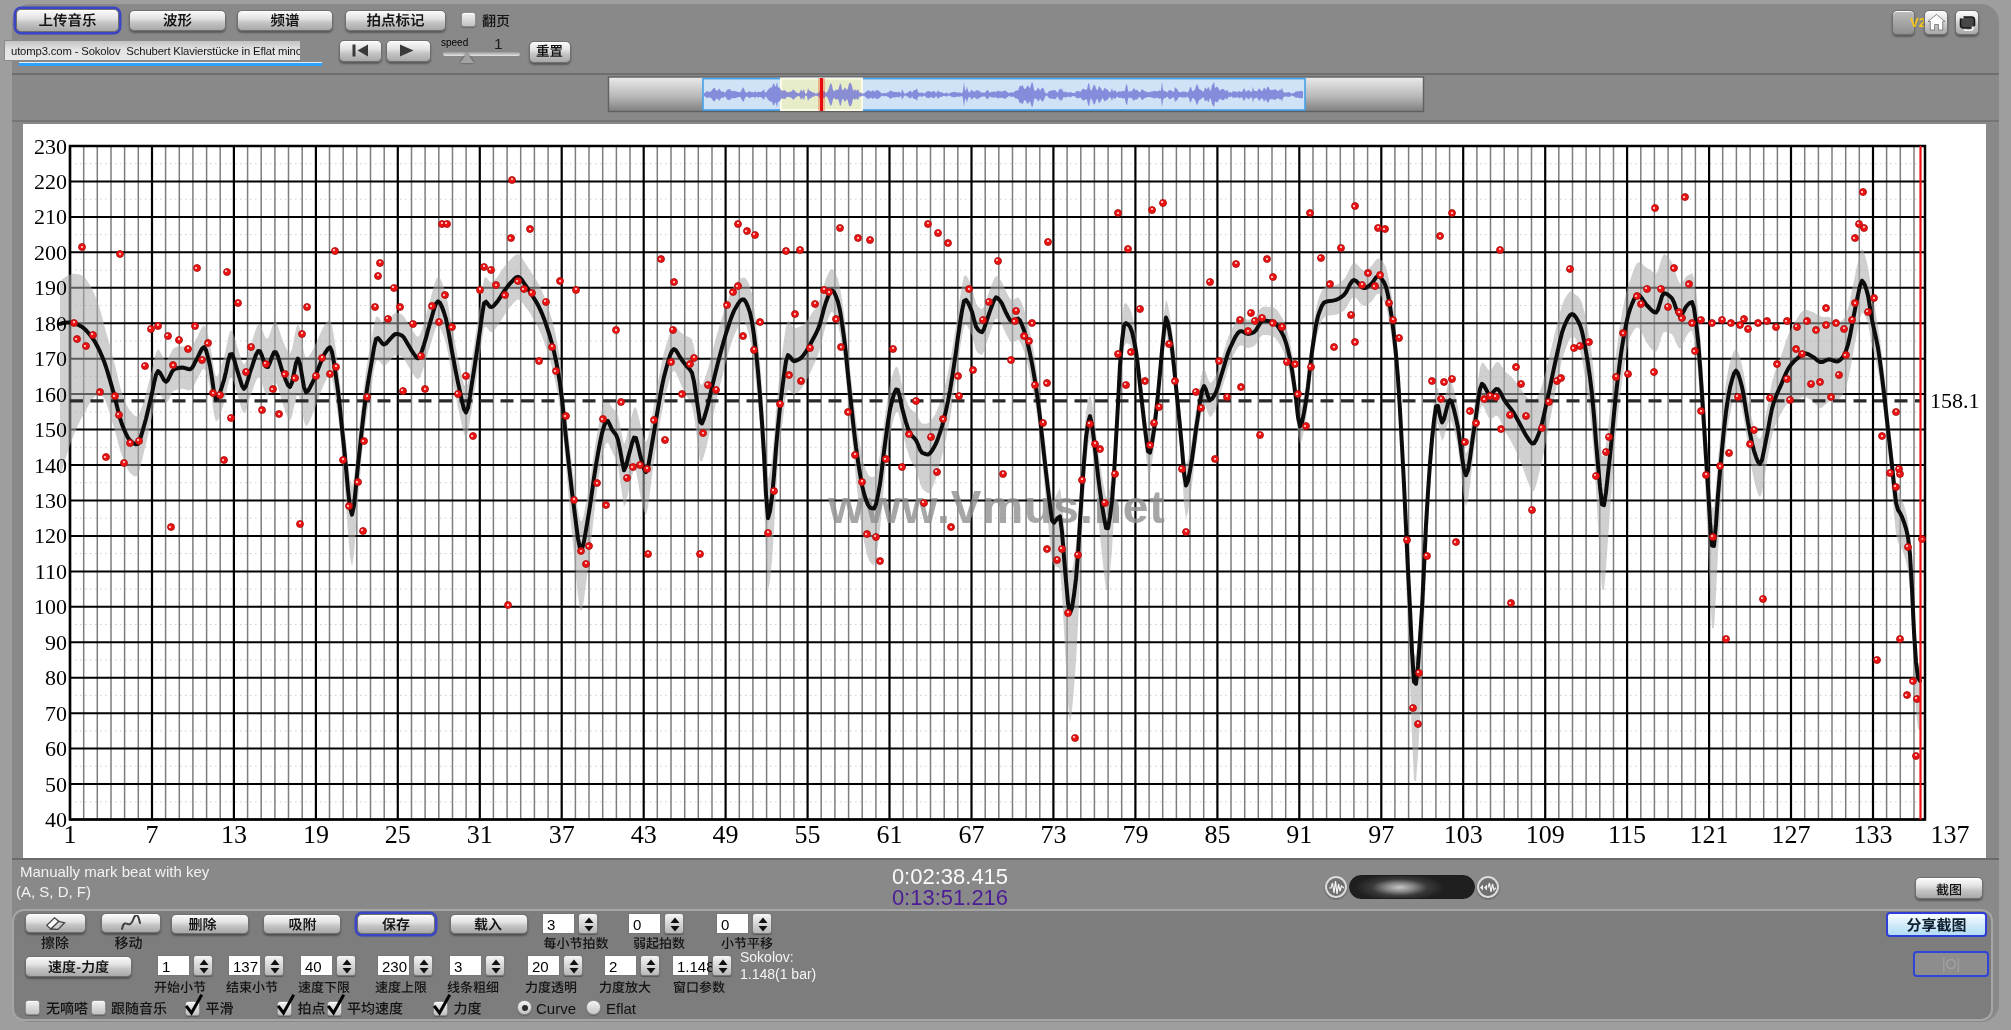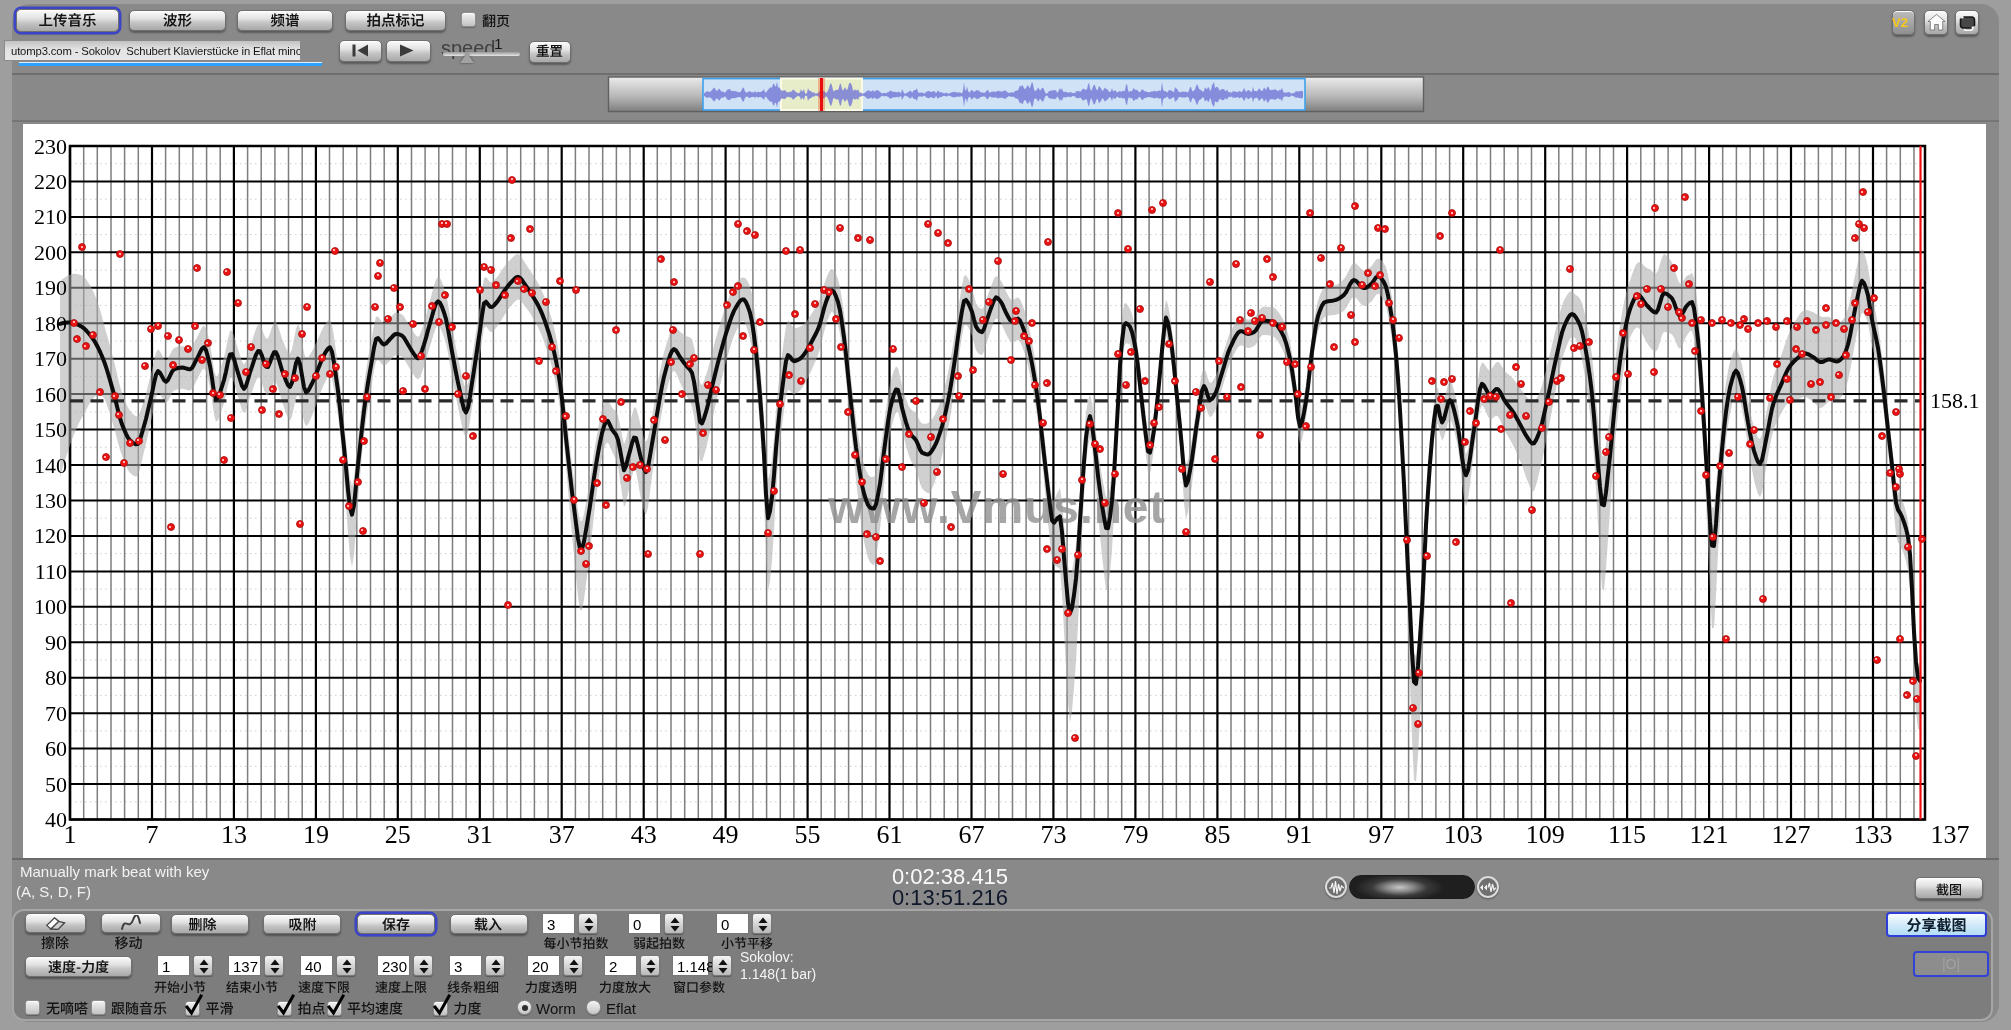--- a/index.html
+++ b/index.html
@@ -26,27 +26,27 @@
 <div class="t" style="left:19px;top:61.5px;width:303px;height:4px;background:#2da1fd;border-top:1px solid #dff0ff"></div>
 <div class="b" style="left:339px;top:40px;width:43px;height:22px;"></div>
 <div class="b" style="left:386px;top:40px;width:45px;height:22px;"></div>
 <svg style="position:absolute;left:352px;top:44px" width="18" height="13" viewBox="0 0 18 13">
     <rect x="0.5" y="0.5" width="3" height="12" fill="#3a3a3a"></rect>
     <path d="M16,0.5 V12.5 L5.5,6.5 Z" fill="#3a3a3a"></path>
   </svg>
 <svg style="position:absolute;left:399px;top:44px" width="16" height="13" viewBox="0 0 16 13">
     <path d="M1,0.5 V12.5 L14.5,6.5 Z" fill="#3a3a3a"></path>
   </svg>
-<div class="t" style="left:441px;top:37px;font-size:20px;color:#404040">speed</div>
+<div class="t" style="left:441px;top:37px;font-size:10px;color:#000000">speed</div>
 <div class="t" style="left:494px;top:35px;font-size:15.5px;color:#1b1b1b">1</div>
 <div class="t" style="left:443px;top:52px;width:77px;height:3.5px;background:linear-gradient(#9a9a9a,#e6e6e6);border-radius:2px"></div>
 <div class="t" style="left:460px;top:53px;width:0;height:0;border-left:7px solid transparent;border-right:7px solid transparent;border-bottom:10px solid #a2a2a2;filter:drop-shadow(0 0 1px #444)"></div>
 <div class="b" style="left:529px;top:41px;width:42px;height:22px;"></div>
 <div class="b" style="left:1892px;top:10px;width:23px;height:25px;background:linear-gradient(#bdbdbd,#8f8f8f);"></div>
-<div class="t" style="left:1892px;top:10px;width:34px;height:25px;line-height:25px;text-align:left;font-weight:bold;font-size:13px;color:#f6c81a">V2</div>
+<div class="t" style="left:1892px;top:10px;width:34px;height:25px;line-height:25px;text-align:right;font-weight:bold;font-size:13px;color:#f6c81a">V2</div>
 <div class="b" style="left:1924px;top:10px;width:24px;height:25px;"></div>
 <svg style="position:absolute;left:1928px;top:14px" width="17" height="18" viewBox="0 0 17 18">
     <path d="M8.5,0.5 L17,7.5 H14.7 V16 H10.4 V10.5 H6.6 V16 H2.3 V7.5 H0 Z" fill="#fdfdfd" stroke="#5a5a5a" stroke-width="0.7"></path>
   </svg>
 <div class="b" style="left:1955px;top:10px;width:24px;height:25px;"></div>
 <svg style="position:absolute;left:1958px;top:14px" width="19" height="17" viewBox="0 0 19 17">
     <rect x="2.5" y="3" width="14" height="11" rx="3" fill="#474747" stroke="#161616" stroke-width="1.6"></rect>
     <path d="M4,2 A 8 8 0 0 1 13,1.2" fill="none" stroke="#f2f2f2" stroke-width="1.7"></path>
     <path d="M15,15 A 8 8 0 0 1 6,15.6" fill="none" stroke="#f2f2f2" stroke-width="1.7"></path>
     <path d="M1.5,4.5 L4.6,0.8 L5.8,4.2 Z" fill="#f2f2f2"></path>
@@ -1029,21 +1029,21 @@
 <text x="1791.0" y="843" text-anchor="middle">127</text>
 <text x="1873.0" y="843" text-anchor="middle">133</text>
 <text x="1950" y="843" text-anchor="middle">137</text>
 <text x="1930" y="408" font-size="22">158.1</text>
     </g>
 </svg>
 
 <div class="t" style="left:20px;top:863px;font-size:15px;color:#f2f2f2">Manually mark beat with key</div>
 <div class="t" style="left:16px;top:883px;font-size:15px;color:#f2f2f2">(A, S, D, F)</div>
 <div class="t" style="left:850px;top:864px;width:200px;text-align:center;font-size:22px;color:#fbfbfb">0:02:38.415</div>
-<div class="t" style="left:850px;top:885px;width:200px;text-align:center;font-size:22px;color:#0f172a">0:13:51.216</div>
+<div class="t" style="left:850px;top:885px;width:200px;text-align:center;font-size:22px;color:#4c1d95">0:13:51.216</div>
 <div class="t" style="left:1325px;top:876px;width:22px;height:22px;border-radius:50%;border:2px solid #dcdcdc;background:#6f6f6f;box-shadow:0 1px 2px rgba(0,0,0,0.4)"></div>
 <div class="t" style="left:1349px;top:875px;width:126px;height:24px;border-radius:12px;border:1px solid #1c1c1c;background:radial-gradient(ellipse 36% 62% at 40% 52%,#c6c6c6 0%,#8a8a8a 30%,#3a3a3a 62%,#1f1f1f 100%)"></div>
 <div class="t" style="left:1477px;top:876px;width:22px;height:22px;border-radius:50%;border:2px solid #dcdcdc;background:#6f6f6f;box-shadow:0 1px 2px rgba(0,0,0,0.4)"></div>
 <svg style="position:absolute;left:1329px;top:880px" width="15" height="15" viewBox="0 0 15 15">
     <path d="M0,8 L2,8 L3.5,3 L5,13 L6.5,1 L8,14 L9.5,4 L11,11 L12.5,6 L15,8" fill="none" stroke="#f4f4f4" stroke-width="1.2"></path>
   </svg>
 <svg style="position:absolute;left:1480px;top:880px" width="16" height="15" viewBox="0 0 16 15">
     <path d="M0,7.5 L3,4.5 L3,10.5 Z M4,7.5 L7,4.5 L7,10.5 Z" fill="#f2f2f2"></path>
     <path d="M8,7.5 L9.5,3 L11,12 L12.5,4 L14,10 L16,7.5" fill="none" stroke="#f2f2f2" stroke-width="1.2"></path>
   </svg>
@@ -1140,21 +1140,21 @@
   </div>
 <div class="cb" style="left:433px;top:1001px">
     <svg width="22" height="24" viewBox="0 0 22 24" style="position:absolute;left:-3px;top:-9px">
       <path d="M4,14 L8.5,20 L18,3" fill="none" stroke="#000" stroke-width="3" stroke-linecap="square"></path>
     </svg>
   </div>
 <div class="rd" style="left:517px;top:1000px">
     <div style="position:absolute;left:4px;top:4px;width:6px;height:6px;border-radius:50%;background:#2d2d2d"></div>
   </div>
 <div class="rd" style="left:586px;top:1000px"></div>
-<div class="t" style="left:536px;top:1000px;font-size:15px;color:#111">Worm</div>
+<div class="t" style="left:536px;top:1000px;font-size:15px;color:#111">Curve</div>
 <div class="t" style="left:606px;top:1000px;font-size:15px;color:#111">Eflat</div>
 <div class="t" style="left:1886px;top:912px;width:101px;height:25px;border-radius:4px;border:2.5px solid #2e3ed6;background:linear-gradient(#f7fdff,#cfe8f9 55%,#b2ddf7)"></div>
 <div class="t" style="left:1913px;top:951px;width:76px;height:26px;border-radius:4px;border:2.5px solid #3243d8;background:#8d8d8d;color:#a2a2a2;font-size:14px;text-align:center;line-height:22px">|O|</div>
 <svg style="position:absolute;left:0;top:0;pointer-events:none" width="2011" height="1030" viewBox="0 0 2011 1030">
     <path transform="translate(38.5,25.5)" d="M6.8 -7.8H12.8V-6.3H6.8ZM0.7 -1.0H13.9V0.6H0.7ZM5.9 -12.1H7.6V-0.2H5.9Z M18.1 -12.2 19.6 -11.8Q19.1 -10.5 18.5 -9.3Q17.8 -8.1 17.1 -7.0Q16.3 -5.9 15.5 -5.1Q15.5 -5.3 15.3 -5.6Q15.2 -5.9 15.0 -6.2Q14.8 -6.5 14.7 -6.7Q15.4 -7.4 16.0 -8.2Q16.6 -9.1 17.2 -10.1Q17.7 -11.2 18.1 -12.2ZM16.6 -8.3 18.1 -9.8 18.1 -9.8V1.2H16.6ZM21.5 -5.2H26.8V-3.7H21.5ZM26.3 -5.2H26.6L26.8 -5.3L27.9 -4.6Q27.4 -3.9 26.7 -3.2Q26.0 -2.4 25.3 -1.7Q24.6 -0.9 23.9 -0.2L22.6 -1.0Q23.3 -1.7 24.0 -2.4Q24.7 -3.2 25.3 -3.8Q25.9 -4.5 26.3 -5.0ZM22.6 -12.1 24.1 -11.9Q23.9 -10.9 23.6 -9.8Q23.3 -8.7 23.0 -7.6Q22.7 -6.5 22.4 -5.5Q22.1 -4.5 21.9 -3.7H20.2Q20.5 -4.5 20.8 -5.6Q21.1 -6.6 21.4 -7.7Q21.8 -8.9 22.0 -10.0Q22.3 -11.1 22.6 -12.1ZM19.6 -10.7H27.7V-9.3H19.6ZM18.7 -8.0H28.4V-6.5H18.7ZM21.1 -1.7 22.2 -2.7Q22.9 -2.2 23.7 -1.8Q24.4 -1.3 25.1 -0.8Q25.7 -0.3 26.2 0.1L25.0 1.3Q24.6 0.9 24.0 0.3Q23.3 -0.2 22.6 -0.7Q21.8 -1.3 21.1 -1.7Z M30.6 -11.1H42.1V-9.7H30.6ZM29.7 -7.7H42.8V-6.3H29.7ZM32.6 -2.9H40.0V-1.7H32.6ZM32.6 -0.5H40.0V0.8H32.6ZM31.6 -5.3H41.1V1.3H39.4V-4.0H33.2V1.3H31.6ZM38.6 -9.8 40.3 -9.4Q40.2 -9.0 40.0 -8.6Q39.8 -8.2 39.6 -7.8Q39.4 -7.5 39.2 -7.2L37.8 -7.6Q37.9 -7.9 38.1 -8.3Q38.2 -8.6 38.4 -9.0Q38.5 -9.4 38.6 -9.8ZM32.4 -9.4 33.9 -9.7Q34.2 -9.2 34.5 -8.7Q34.7 -8.1 34.8 -7.7L33.1 -7.3Q33.1 -7.8 32.9 -8.3Q32.7 -8.9 32.4 -9.4ZM35.1 -12.2 36.7 -12.4Q36.9 -12.0 37.1 -11.6Q37.4 -11.1 37.4 -10.7L35.7 -10.4Q35.7 -10.7 35.5 -11.3Q35.3 -11.8 35.1 -12.2Z M50.3 -9.2H51.9V-0.6Q51.9 0.0 51.7 0.4Q51.5 0.7 51.1 0.9Q50.7 1.1 50.0 1.2Q49.4 1.2 48.5 1.2Q48.4 0.9 48.3 0.4Q48.1 -0.0 47.9 -0.4Q48.4 -0.4 48.8 -0.4Q49.2 -0.4 49.5 -0.4Q49.8 -0.4 49.9 -0.4Q50.1 -0.4 50.2 -0.4Q50.3 -0.5 50.3 -0.7ZM55.5 -12.2 56.4 -10.8Q55.3 -10.5 54.1 -10.4Q52.8 -10.2 51.5 -10.1Q50.1 -10.0 48.8 -9.9Q47.4 -9.9 46.2 -9.9Q46.2 -10.2 46.0 -10.6Q45.9 -11.0 45.8 -11.3Q47.1 -11.3 48.4 -11.4Q49.7 -11.4 51.0 -11.6Q52.3 -11.7 53.5 -11.8Q54.6 -12.0 55.5 -12.2ZM46.7 -4.1 48.2 -3.6Q47.8 -2.9 47.3 -2.2Q46.8 -1.4 46.3 -0.8Q45.7 -0.1 45.3 0.4Q45.1 0.2 44.9 0.0Q44.6 -0.1 44.4 -0.3Q44.1 -0.5 44.0 -0.6Q44.5 -1.0 45.0 -1.6Q45.5 -2.2 45.9 -2.8Q46.4 -3.5 46.7 -4.1ZM53.4 -3.5 54.8 -4.1Q55.2 -3.5 55.8 -2.8Q56.3 -2.2 56.8 -1.5Q57.2 -0.9 57.5 -0.4L56.0 0.3Q55.8 -0.2 55.3 -0.8Q54.9 -1.5 54.4 -2.2Q53.9 -2.9 53.4 -3.5ZM45.4 -4.8Q45.3 -5.0 45.2 -5.2Q45.1 -5.5 45.0 -5.8Q44.9 -6.1 44.8 -6.3Q45.0 -6.3 45.1 -6.6Q45.2 -6.8 45.3 -7.2Q45.4 -7.4 45.5 -8.1Q45.6 -8.7 45.7 -9.6Q45.8 -10.4 45.8 -11.3L47.4 -11.0Q47.4 -10.1 47.3 -9.2Q47.1 -8.2 46.9 -7.3Q46.8 -6.5 46.6 -5.8V-5.7Q46.6 -5.7 46.4 -5.6Q46.2 -5.5 46.0 -5.4Q45.7 -5.2 45.5 -5.1Q45.4 -4.9 45.4 -4.8ZM45.4 -4.8V-6.0L46.3 -6.6H56.9L56.9 -5.0H47.1Q46.7 -5.0 46.3 -5.0Q45.9 -5.0 45.7 -4.9Q45.4 -4.9 45.4 -4.8Z" fill="#141414"></path>
 <path transform="translate(163.0,25.5)" d="M5.9 -10.3H12.8V-8.9H5.9ZM5.9 -6.7H12.1V-5.3H5.9ZM8.5 -12.3H10.0V-5.9H8.5ZM5.1 -10.3H6.6V-6.6Q6.6 -5.7 6.5 -4.7Q6.5 -3.7 6.3 -2.6Q6.1 -1.6 5.7 -0.6Q5.4 0.4 4.8 1.2Q4.6 1.1 4.4 1.0Q4.2 0.8 3.9 0.7Q3.7 0.5 3.5 0.5Q4.0 -0.3 4.3 -1.2Q4.7 -2.1 4.8 -3.0Q5.0 -4.0 5.0 -4.9Q5.1 -5.8 5.1 -6.6ZM12.4 -10.3H12.6L12.9 -10.4L14.0 -10.1Q13.8 -9.3 13.4 -8.4Q13.1 -7.6 12.8 -7.0L11.5 -7.4Q11.7 -7.9 12.0 -8.7Q12.2 -9.4 12.4 -10.1ZM7.8 -5.8Q8.4 -4.5 9.2 -3.3Q10.1 -2.2 11.3 -1.3Q12.5 -0.5 14.1 -0.1Q13.9 0.1 13.7 0.3Q13.5 0.5 13.4 0.8Q13.2 1.0 13.1 1.3Q10.6 0.4 9.0 -1.3Q7.4 -3.0 6.5 -5.4ZM1.3 -11.1 2.2 -12.2Q2.6 -12.0 3.0 -11.7Q3.5 -11.5 4.0 -11.2Q4.4 -10.9 4.7 -10.7L3.8 -9.4Q3.5 -9.7 3.1 -10.0Q2.7 -10.2 2.2 -10.5Q1.7 -10.8 1.3 -11.1ZM0.4 -7.1 1.3 -8.3Q1.7 -8.1 2.2 -7.8Q2.7 -7.6 3.2 -7.3Q3.6 -7.1 3.9 -6.9L3.0 -5.6Q2.8 -5.8 2.3 -6.1Q1.9 -6.3 1.4 -6.6Q0.9 -6.9 0.4 -7.1ZM0.7 0.2Q1.1 -0.4 1.5 -1.2Q1.9 -1.9 2.3 -2.8Q2.8 -3.7 3.1 -4.5L4.3 -3.6Q4.0 -2.8 3.7 -2.0Q3.3 -1.2 2.9 -0.4Q2.5 0.4 2.1 1.1ZM11.5 -6.7H11.8L12.1 -6.8L13.1 -6.3Q12.6 -4.3 11.6 -2.8Q10.7 -1.3 9.4 -0.3Q8.1 0.7 6.6 1.3Q6.5 1.1 6.3 0.8Q6.1 0.6 5.9 0.4Q5.7 0.1 5.6 -0.0Q7.0 -0.5 8.2 -1.4Q9.4 -2.2 10.3 -3.5Q11.1 -4.7 11.5 -6.4Z M15.3 -11.4H22.8V-10.0H15.3ZM15.0 -6.7H23.0V-5.2H15.0ZM20.1 -11.0H21.6V1.2H20.1ZM16.7 -11.0H18.2V-6.2Q18.2 -4.9 18.1 -3.5Q17.9 -2.2 17.5 -0.9Q17.0 0.3 16.0 1.4Q15.9 1.2 15.7 1.0Q15.5 0.8 15.3 0.6Q15.0 0.4 14.9 0.3Q15.7 -0.6 16.1 -1.7Q16.5 -2.8 16.6 -3.9Q16.7 -5.1 16.7 -6.2ZM26.5 -12.1 28.0 -11.5Q27.5 -10.8 26.8 -10.1Q26.1 -9.5 25.3 -8.9Q24.6 -8.3 23.8 -7.9Q23.6 -8.2 23.3 -8.5Q23.0 -8.8 22.7 -9.0Q23.4 -9.4 24.1 -9.8Q24.8 -10.3 25.5 -10.9Q26.1 -11.5 26.5 -12.1ZM26.9 -8.1 28.3 -7.5Q27.7 -6.8 27.0 -6.1Q26.3 -5.4 25.5 -4.8Q24.8 -4.2 24.0 -3.7Q23.8 -4.0 23.5 -4.3Q23.2 -4.6 22.9 -4.8Q23.6 -5.2 24.4 -5.7Q25.1 -6.2 25.8 -6.8Q26.4 -7.4 26.9 -8.1ZM27.1 -4.2 28.6 -3.6Q28.0 -2.6 27.2 -1.7Q26.3 -0.8 25.3 -0.0Q24.3 0.7 23.2 1.2Q23.1 0.9 22.8 0.6Q22.5 0.2 22.2 -0.0Q23.2 -0.5 24.1 -1.1Q25.0 -1.7 25.8 -2.5Q26.6 -3.3 27.1 -4.2Z" fill="#141414"></path>
 <path transform="translate(270.5,25.5)" d="M7.5 -11.5H13.8V-10.1H7.5ZM10.2 -10.6 11.6 -10.3Q11.4 -9.7 11.2 -9.1Q10.9 -8.5 10.7 -8.1L9.5 -8.4Q9.7 -8.9 9.9 -9.5Q10.1 -10.1 10.2 -10.6ZM7.8 -8.8H13.5V-2.0H12.2V-7.6H9.1V-1.9H7.8ZM10.0 -7.0H11.3Q11.3 -5.4 11.2 -4.2Q11.1 -3.0 10.9 -2.1Q10.7 -1.2 10.3 -0.6Q9.8 0.1 9.1 0.6Q8.4 1.0 7.2 1.3Q7.1 1.1 6.9 0.7Q6.7 0.4 6.5 0.2Q7.5 -0.0 8.2 -0.4Q8.8 -0.8 9.2 -1.3Q9.6 -1.9 9.7 -2.6Q9.9 -3.4 10.0 -4.5Q10.0 -5.6 10.0 -7.0ZM10.5 -1.1 11.3 -1.9Q11.8 -1.6 12.3 -1.2Q12.9 -0.8 13.3 -0.4Q13.8 0.0 14.1 0.3L13.2 1.3Q12.9 1.0 12.5 0.6Q12.0 0.1 11.5 -0.3Q11.0 -0.7 10.5 -1.1ZM4.3 -10.7H7.0V-9.4H4.3ZM0.5 -7.9H7.3V-6.5H0.5ZM3.7 -12.3H5.0V-7.1H3.7ZM1.4 -11.0H2.6V-7.1H1.4ZM6.0 -5.6 7.3 -5.3Q6.9 -3.6 6.2 -2.3Q5.4 -1.0 4.2 -0.1Q3.0 0.7 1.3 1.3Q1.2 1.0 0.9 0.7Q0.7 0.3 0.5 0.1Q2.1 -0.3 3.2 -1.1Q4.2 -1.8 4.9 -2.9Q5.6 -4.1 6.0 -5.6ZM1.6 -5.8 2.9 -5.5Q2.7 -4.6 2.3 -3.7Q1.9 -2.9 1.5 -2.3Q1.4 -2.4 1.2 -2.5Q1.0 -2.6 0.8 -2.8Q0.5 -2.9 0.4 -3.0Q0.8 -3.5 1.1 -4.3Q1.5 -5.0 1.6 -5.8ZM3.3 -6.9H4.8V-2.2H3.3Z M15.6 -11.1 16.7 -12.0Q17.0 -11.7 17.4 -11.2Q17.8 -10.8 18.2 -10.4Q18.6 -10.0 18.8 -9.7L17.7 -8.7Q17.5 -9.0 17.1 -9.4Q16.8 -9.8 16.4 -10.3Q16.0 -10.7 15.6 -11.1ZM16.8 1.0 16.5 -0.4 16.9 -0.9 19.3 -2.6Q19.4 -2.3 19.5 -1.9Q19.7 -1.5 19.8 -1.3Q18.9 -0.7 18.4 -0.3Q17.9 0.1 17.5 0.4Q17.2 0.6 17.1 0.7Q16.9 0.9 16.8 1.0ZM15.0 -7.8H17.6V-6.3H15.0ZM20.6 -11.8 21.7 -12.3Q22.1 -12.0 22.4 -11.5Q22.7 -11.1 22.9 -10.7L21.7 -10.1Q21.5 -10.4 21.2 -10.9Q20.9 -11.4 20.6 -11.8ZM25.4 -12.3 26.7 -11.9Q26.3 -11.3 26.0 -10.7Q25.6 -10.2 25.3 -9.8L24.3 -10.2Q24.5 -10.5 24.7 -10.9Q24.9 -11.2 25.1 -11.6Q25.3 -12.0 25.4 -12.3ZM19.3 -10.5H28.0V-9.2H19.3ZM21.7 -9.7H23.0V-6.2H21.7ZM24.2 -9.7H25.6V-6.2H24.2ZM18.8 -6.7H28.5V-5.4H18.8ZM19.2 -8.6 20.2 -9.2Q20.6 -8.8 20.9 -8.3Q21.3 -7.8 21.4 -7.5L20.4 -6.8Q20.2 -7.2 19.9 -7.7Q19.6 -8.2 19.2 -8.6ZM26.9 -9.1 28.1 -8.6Q27.8 -8.1 27.4 -7.6Q27.1 -7.2 26.8 -6.8L25.8 -7.3Q26.0 -7.6 26.2 -7.9Q26.4 -8.2 26.6 -8.5Q26.8 -8.9 26.9 -9.1ZM20.1 -4.7H27.3V1.2H25.9V-3.5H21.5V1.2H20.1ZM20.7 -2.7H26.6V-1.6H20.7ZM20.7 -0.6H26.5V0.5H20.7ZM16.8 1.0Q16.8 0.8 16.7 0.6Q16.5 0.3 16.4 0.1Q16.3 -0.2 16.1 -0.3Q16.4 -0.4 16.6 -0.8Q16.8 -1.1 16.8 -1.6V-7.8H18.3V-0.4Q18.3 -0.4 18.1 -0.3Q17.8 -0.1 17.6 0.1Q17.3 0.3 17.1 0.5Q16.8 0.8 16.8 1.0Z" fill="#141414"></path>
 <path transform="translate(366.5,25.5)" d="M0.4 -4.8Q1.0 -5.0 1.8 -5.2Q2.7 -5.4 3.6 -5.6Q4.5 -5.8 5.4 -6.1L5.5 -4.6Q4.3 -4.2 3.1 -3.9Q1.8 -3.5 0.7 -3.2ZM0.6 -9.5H5.4V-8.0H0.6ZM2.3 -12.3H3.9V-0.5Q3.9 0.1 3.8 0.4Q3.6 0.8 3.3 1.0Q2.9 1.1 2.4 1.2Q1.9 1.3 1.2 1.2Q1.2 0.9 1.0 0.5Q0.9 0.1 0.8 -0.2Q1.2 -0.2 1.5 -0.2Q1.9 -0.2 2.0 -0.2Q2.2 -0.2 2.2 -0.3Q2.3 -0.3 2.3 -0.5ZM6.0 -9.7H13.4V1.1H11.7V-8.2H7.6V1.2H6.0ZM7.0 -5.4H12.4V-3.9H7.0ZM7.0 -1.0H12.4V0.4H7.0ZM9.0 -12.3 10.8 -12.1Q10.6 -11.2 10.3 -10.3Q10.0 -9.4 9.7 -8.8L8.2 -9.1Q8.4 -9.5 8.5 -10.1Q8.7 -10.6 8.8 -11.2Q8.9 -11.8 9.0 -12.3Z M20.9 -12.3H22.5V-7.3H20.9ZM18.3 -6.5V-4.5H25.2V-6.5ZM16.8 -8.0H26.8V-3.0H16.8ZM21.6 -10.9H27.8V-9.5H21.6ZM19.2 -1.9 20.7 -2.0Q20.8 -1.5 20.9 -1.0Q21.0 -0.4 21.0 0.1Q21.1 0.6 21.1 1.0L19.5 1.2Q19.5 0.8 19.5 0.3Q19.4 -0.3 19.4 -0.8Q19.3 -1.4 19.2 -1.9ZM22.2 -1.8 23.6 -2.2Q23.8 -1.7 24.1 -1.2Q24.3 -0.7 24.5 -0.2Q24.6 0.3 24.7 0.7L23.2 1.1Q23.1 0.7 23.0 0.2Q22.8 -0.3 22.6 -0.8Q22.4 -1.4 22.2 -1.8ZM25.2 -1.9 26.6 -2.5Q26.9 -2.0 27.3 -1.5Q27.7 -0.9 28.0 -0.4Q28.3 0.1 28.5 0.6L27.0 1.2Q26.8 0.7 26.5 0.2Q26.2 -0.3 25.9 -0.9Q25.5 -1.5 25.2 -1.9ZM16.8 -2.3 18.3 -2.0Q18.0 -1.1 17.5 -0.2Q17.0 0.6 16.4 1.2L15.0 0.5Q15.5 0.0 16.0 -0.8Q16.5 -1.5 16.8 -2.3Z M35.8 -11.3H42.1V-9.9H35.8ZM35.1 -7.9H42.9V-6.4H35.1ZM38.0 -7.1H39.6V-0.6Q39.6 -0.0 39.5 0.3Q39.4 0.7 39.0 0.9Q38.6 1.1 38.1 1.1Q37.5 1.2 36.8 1.2Q36.7 0.8 36.6 0.4Q36.5 -0.1 36.3 -0.4Q36.8 -0.4 37.2 -0.4Q37.6 -0.4 37.8 -0.4Q37.9 -0.4 38.0 -0.4Q38.0 -0.5 38.0 -0.6ZM40.2 -4.6 41.5 -5.0Q41.9 -4.3 42.2 -3.5Q42.5 -2.7 42.7 -1.9Q43.0 -1.1 43.1 -0.5L41.7 -0.0Q41.6 -0.6 41.3 -1.4Q41.1 -2.2 40.8 -3.0Q40.6 -3.9 40.2 -4.6ZM35.9 -5.0 37.3 -4.7Q37.0 -3.8 36.7 -3.0Q36.4 -2.1 36.1 -1.4Q35.7 -0.7 35.3 -0.1Q35.2 -0.2 35.0 -0.4Q34.8 -0.5 34.5 -0.7Q34.3 -0.8 34.1 -0.9Q34.7 -1.6 35.1 -2.8Q35.6 -3.9 35.9 -5.0ZM29.6 -9.4H34.9V-7.9H29.6ZM31.6 -12.3H33.2V1.2H31.6ZM31.4 -8.4 32.4 -8.1Q32.2 -7.3 32.0 -6.4Q31.8 -5.5 31.5 -4.6Q31.2 -3.8 30.8 -3.0Q30.5 -2.3 30.1 -1.7Q30.0 -1.9 29.9 -2.2Q29.7 -2.5 29.6 -2.8Q29.4 -3.0 29.3 -3.2Q29.7 -3.8 30.2 -4.7Q30.6 -5.6 30.9 -6.5Q31.3 -7.5 31.4 -8.4ZM33.1 -7.7Q33.2 -7.5 33.5 -7.2Q33.8 -6.9 34.1 -6.5Q34.5 -6.1 34.7 -5.7Q35.0 -5.4 35.1 -5.2L34.3 -4.0Q34.1 -4.3 33.9 -4.7Q33.6 -5.1 33.3 -5.6Q33.1 -6.0 32.8 -6.4Q32.6 -6.7 32.4 -7.0Z M45.1 -11.1 46.1 -12.0Q46.5 -11.7 47.0 -11.3Q47.4 -10.8 47.9 -10.4Q48.3 -10.0 48.5 -9.7L47.4 -8.6Q47.2 -8.9 46.8 -9.4Q46.4 -9.8 45.9 -10.2Q45.5 -10.7 45.1 -11.1ZM46.4 1.1 46.0 -0.4 46.4 -0.9 49.0 -2.8Q49.1 -2.4 49.2 -2.0Q49.4 -1.6 49.5 -1.4Q48.6 -0.7 48.0 -0.3Q47.4 0.1 47.1 0.4Q46.8 0.6 46.6 0.8Q46.4 0.9 46.4 1.1ZM44.1 -7.8H47.4V-6.3H44.1ZM46.4 1.1Q46.3 0.9 46.1 0.7Q46.0 0.5 45.8 0.2Q45.7 0.0 45.5 -0.1Q45.8 -0.3 46.0 -0.7Q46.3 -1.1 46.3 -1.6V-7.8H47.8V-0.7Q47.8 -0.7 47.7 -0.6Q47.5 -0.5 47.3 -0.3Q47.1 -0.1 46.9 0.2Q46.6 0.4 46.5 0.7Q46.4 0.9 46.4 1.1ZM50.5 -6.6H55.9V-5.1H50.5ZM49.8 -6.6H51.4V-1.2Q51.4 -0.7 51.6 -0.6Q51.8 -0.5 52.4 -0.5Q52.5 -0.5 52.8 -0.5Q53.0 -0.5 53.4 -0.5Q53.7 -0.5 54.0 -0.5Q54.3 -0.5 54.6 -0.5Q54.9 -0.5 55.0 -0.5Q55.4 -0.5 55.6 -0.6Q55.9 -0.8 55.9 -1.3Q56.0 -1.8 56.1 -2.8Q56.3 -2.7 56.5 -2.5Q56.8 -2.4 57.1 -2.3Q57.3 -2.2 57.6 -2.1Q57.5 -0.9 57.2 -0.2Q57.0 0.5 56.5 0.8Q56.0 1.0 55.1 1.0Q55.0 1.0 54.7 1.0Q54.4 1.0 54.1 1.0Q53.7 1.0 53.3 1.0Q52.9 1.0 52.7 1.0Q52.4 1.0 52.2 1.0Q51.3 1.0 50.8 0.8Q50.3 0.7 50.0 0.2Q49.8 -0.3 49.8 -1.2ZM49.5 -11.3H56.6V-4.4H55.1V-9.8H49.5Z" fill="#141414"></path>
 <path transform="translate(482.0,26.0)" d="M0.6 -8.5H6.7V-7.5H0.6ZM1.7 -2.5H5.9V-1.6H1.7ZM1.7 -0.6H5.8V0.4H1.7ZM3.3 -10.7H4.4V-4.7H3.3ZM3.4 -3.9H4.3V-0.1H3.4ZM6.0 -11.7 6.7 -10.9Q6.0 -10.7 5.0 -10.5Q4.0 -10.4 3.0 -10.3Q1.9 -10.2 1.0 -10.2Q1.0 -10.4 0.9 -10.7Q0.8 -10.9 0.7 -11.1Q1.6 -11.2 2.6 -11.3Q3.6 -11.3 4.5 -11.5Q5.4 -11.6 6.0 -11.7ZM4.3 -7.7Q4.5 -7.6 4.9 -7.4Q5.2 -7.1 5.7 -6.8Q6.1 -6.5 6.4 -6.3Q6.8 -6.0 6.9 -5.9L6.3 -4.9Q6.1 -5.1 5.7 -5.4Q5.4 -5.7 5.0 -6.1Q4.7 -6.4 4.3 -6.7Q4.0 -7.0 3.7 -7.2ZM1.3 -9.9 2.1 -10.1Q2.3 -9.8 2.4 -9.4Q2.6 -9.0 2.7 -8.7L1.8 -8.4Q1.7 -8.7 1.5 -9.1Q1.4 -9.6 1.3 -9.9ZM5.5 -10.3 6.5 -10.0Q6.3 -9.5 6.0 -9.0Q5.8 -8.5 5.6 -8.1L4.8 -8.4Q4.9 -8.6 5.0 -9.0Q5.2 -9.3 5.3 -9.7Q5.4 -10.0 5.5 -10.3ZM3.2 -8.0 3.9 -7.5Q3.6 -6.9 3.1 -6.3Q2.6 -5.6 2.1 -5.1Q1.5 -4.5 1.0 -4.1Q0.9 -4.4 0.7 -4.7Q0.6 -5.1 0.4 -5.3Q0.9 -5.6 1.4 -6.0Q2.0 -6.5 2.4 -7.0Q2.9 -7.5 3.2 -8.0ZM1.1 -4.4H6.6V1.0H5.6V-3.4H2.1V1.2H1.1ZM7.1 -11.2H9.5V-10.1H7.1ZM8.9 -11.2H10.0V-0.2Q10.0 0.2 9.9 0.5Q9.8 0.7 9.5 0.9Q9.3 1.0 8.9 1.1Q8.4 1.1 7.9 1.1Q7.8 0.9 7.7 0.6Q7.6 0.2 7.5 -0.0Q7.9 0.0 8.2 0.0Q8.6 0.0 8.7 -0.0Q8.8 -0.0 8.9 -0.0Q8.9 -0.1 8.9 -0.2ZM10.3 -11.2H12.5V-10.1H10.3ZM12.0 -11.2H13.2V-0.2Q13.2 0.2 13.1 0.5Q12.9 0.8 12.7 0.9Q12.4 1.1 12.0 1.1Q11.5 1.1 10.9 1.1Q10.9 0.9 10.8 0.6Q10.7 0.2 10.5 -0.0Q11.0 -0.0 11.3 -0.0Q11.7 -0.0 11.8 -0.0Q11.9 -0.0 12.0 -0.1Q12.0 -0.1 12.0 -0.3ZM7.0 -8.6 7.9 -8.8Q8.1 -8.4 8.3 -7.9Q8.4 -7.4 8.6 -6.9Q8.7 -6.4 8.8 -6.1L7.9 -5.8Q7.8 -6.1 7.7 -6.6Q7.6 -7.1 7.4 -7.6Q7.2 -8.1 7.0 -8.6ZM10.2 -8.6 11.1 -8.8Q11.3 -8.4 11.4 -7.9Q11.6 -7.4 11.7 -6.9Q11.9 -6.5 12.0 -6.1L11.0 -5.9Q11.0 -6.2 10.8 -6.7Q10.7 -7.2 10.6 -7.7Q10.4 -8.2 10.2 -8.6ZM10.1 -3.2Q10.5 -3.6 11.1 -4.2Q11.7 -4.8 12.3 -5.5L12.8 -4.6Q12.3 -4.0 11.7 -3.4Q11.2 -2.8 10.6 -2.2ZM6.8 -2.9Q7.3 -3.4 7.9 -4.1Q8.6 -4.8 9.2 -5.5L9.8 -4.7Q9.2 -4.0 8.6 -3.3Q8.0 -2.6 7.4 -2.0Z M15.0 -11.1H27.1V-9.9H15.0ZM20.2 -10.5 21.7 -10.3Q21.5 -9.6 21.1 -9.0Q20.8 -8.3 20.6 -7.9L19.4 -8.1Q19.6 -8.4 19.7 -8.8Q19.9 -9.3 20.0 -9.7Q20.1 -10.1 20.2 -10.5ZM20.4 -6.4H21.7V-3.8Q21.7 -3.3 21.6 -2.7Q21.4 -2.1 21.1 -1.6Q20.7 -1.0 20.0 -0.5Q19.3 -0.0 18.2 0.4Q17.1 0.8 15.5 1.2Q15.4 1.0 15.2 0.8Q15.1 0.6 14.9 0.4Q14.8 0.2 14.6 0.1Q16.2 -0.2 17.2 -0.5Q18.2 -0.9 18.8 -1.3Q19.5 -1.7 19.8 -2.1Q20.1 -2.6 20.2 -3.0Q20.4 -3.4 20.4 -3.9ZM21.6 -1.4 22.3 -2.3Q22.9 -2.1 23.6 -1.8Q24.3 -1.5 24.9 -1.1Q25.6 -0.8 26.2 -0.5Q26.8 -0.1 27.2 0.2L26.4 1.2Q26.0 0.9 25.4 0.6Q24.8 0.2 24.2 -0.1Q23.5 -0.5 22.9 -0.8Q22.2 -1.2 21.6 -1.4ZM16.3 -8.4H25.9V-1.9H24.5V-7.1H17.6V-1.8H16.3Z" fill="#141414"></path>
 <path transform="translate(536.0,56.0)" d="M0.6 -0.4H12.9V0.8H0.6ZM0.7 -9.0H12.8V-7.9H0.7ZM1.6 -2.3H12.0V-1.2H1.6ZM6.0 -10.2H7.4V0.2H6.0ZM10.8 -11.4 11.5 -10.3Q10.6 -10.1 9.4 -10.0Q8.3 -9.9 7.0 -9.8Q5.7 -9.7 4.5 -9.7Q3.2 -9.6 2.0 -9.6Q2.0 -9.9 1.9 -10.2Q1.8 -10.5 1.7 -10.7Q2.9 -10.8 4.2 -10.8Q5.4 -10.9 6.6 -11.0Q7.8 -11.0 8.9 -11.2Q10.0 -11.3 10.8 -11.4ZM3.5 -4.7V-4.0H10.0V-4.7ZM3.5 -6.3V-5.6H10.0V-6.3ZM2.1 -7.3H11.5V-3.0H2.1Z M22.4 -10.0V-9.1H24.2V-10.0ZM19.4 -10.0V-9.1H21.1V-10.0ZM16.4 -10.0V-9.1H18.0V-10.0ZM15.0 -10.9H25.6V-8.1H15.0ZM14.4 -7.4H26.0V-6.4H14.4ZM19.4 -8.4 20.9 -8.3Q20.8 -7.6 20.7 -6.8Q20.6 -6.0 20.4 -5.4H19.1Q19.1 -5.8 19.2 -6.3Q19.3 -6.8 19.4 -7.3Q19.4 -7.9 19.4 -8.4ZM14.2 -0.2H26.3V0.8H14.2ZM16.6 -4.3H23.9V-3.5H16.6ZM16.7 -3.0H23.9V-2.2H16.7ZM16.7 -1.6H24.0V-0.8H16.7ZM15.9 -5.8H24.6V0.3H23.2V-4.9H17.2V0.3H15.9Z" fill="#141414"></path>

